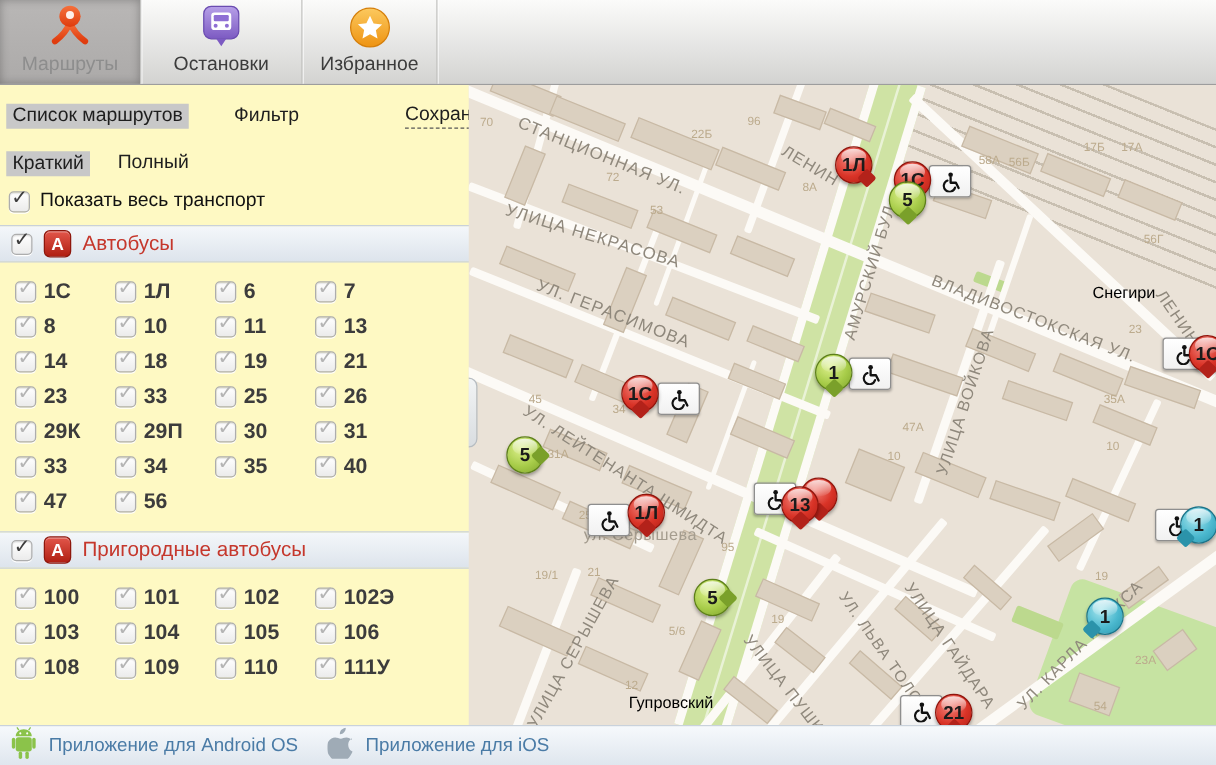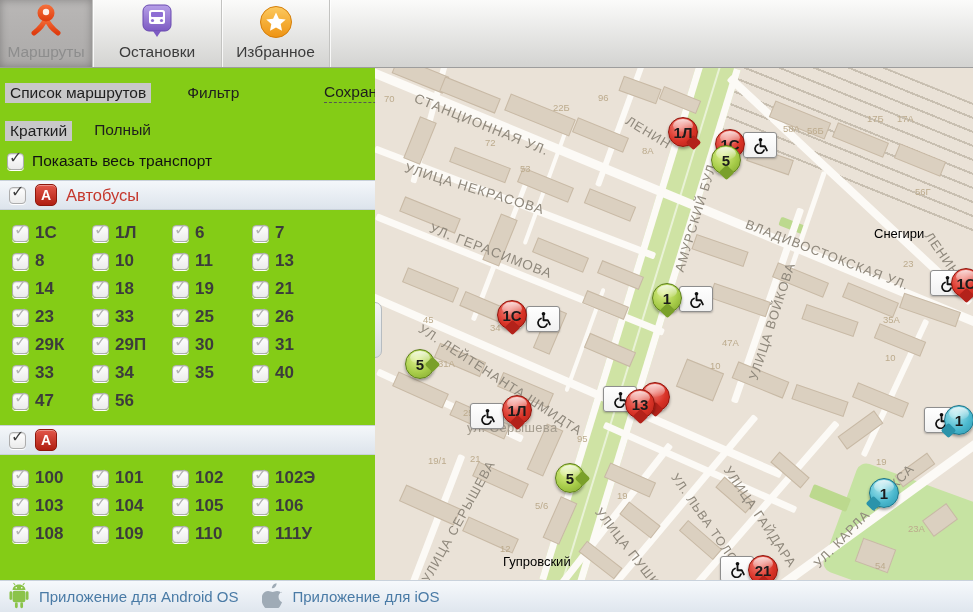--- a/index.html
+++ b/index.html
@@ -11,21 +11,21 @@
     background:linear-gradient(#fbfbfa,#d3d3d1); border-bottom:1px solid #9d9d9d; display:flex; }
   .tab { display:flex; flex-direction:column; align-items:center; justify-content:flex-end;
     padding-bottom:6px; font-size:15.5px; color:#3c3c3c; cursor:pointer; }
   .tab .ticon { height:42px; display:flex; align-items:center; }
   .tab.active { background:linear-gradient(#b9b7b6,#acaaa9); box-shadow:inset 0 0 8px rgba(0,0,0,.28); }
   .tab.active .tlabel { color:#8d8d8d; }
   .tab.disabled .tlabel { color:#b3b3b3; }
   .sep { width:1px; background:#c3c3c1; box-shadow:1px 0 0 rgba(255,255,255,.8); }
 
   
-  .sidebar { position:absolute; top:68px; left:0; width:407px; height:512px; background:#84cc16; }
+  .sidebar { position:absolute; top:68px; left:0; width:407px; height:512px; background:#fef9c3; }
   .views-row { position:absolute; top:15px; left:5px; right:6px; display:flex; align-items:center;
     font-size:15.5px; color:#1e1e1e; }
   .pill { background:#c8c8c8; padding:1px 5px; cursor:pointer; }
   .plain { margin-left:36px; cursor:pointer; }
   .link-dashed { margin-left:auto; border-bottom:1px dashed #555; padding-bottom:1px; cursor:pointer; }
   .modes-row { position:absolute; top:53px; left:5px; font-size:15.5px; color:#1e1e1e; display:flex; }
   .mode-plain { margin-left:22px; cursor:pointer; }
   .show-all { position:absolute; top:84px; left:7px; display:flex; gap:8px; align-items:center;
     font-size:15.5px; color:#111; cursor:pointer; }
 
@@ -103,21 +103,21 @@
   .tail.r { right:-4px; top:50%; margin-top:-5.5px; }
   .tail.br { right:-2px; bottom:-2px; } .tail.bl { left:-2px; bottom:-2px; }
   .mlabel { position:relative; z-index:2; }
 </style>
 </head>
 <body>
 
 <div class="app">
 
   <div class="toolbar">
-    <div class="tab active" style="width:92px">
+    <div class="tab active" style="width:112px">
       <span class="ticon">
         <svg width="32" height="36" viewBox="0 0 32 36">
             <defs>
               <linearGradient id="gor" x1="0" y1="0" x2="0" y2="1">
                 <stop offset="0" stop-color="#f5713c"></stop>
                 <stop offset="1" stop-color="#df3c0e"></stop>
               </linearGradient>
             </defs>
             <path d="M16 14 C13 22 8 26 4 29" stroke="url(#gor)" stroke-width="5" fill="none" stroke-linecap="round"></path>
             <path d="M16 14 C19 22 24 26 28 29" stroke="url(#gor)" stroke-width="5" fill="none" stroke-linecap="round"></path>
@@ -346,20 +346,21 @@
               <i>✓</i>
             </span>
             <span class="route-label">56</span>
           </label>
         </div>
         <div class="section-header">
           <span class="cb dark">
             <i>✓</i>
           </span>
           <span class="badge">А</span>
+          <span class="sec-title">Пригородные автобусы</span>
         </div>
         <div class="route-grid">
           <label class="route-item">
             <span class="cb light">
               <i>✓</i>
             </span>
             <span class="route-label">100</span>
           </label>
           <label class="route-item">
             <span class="cb light">

